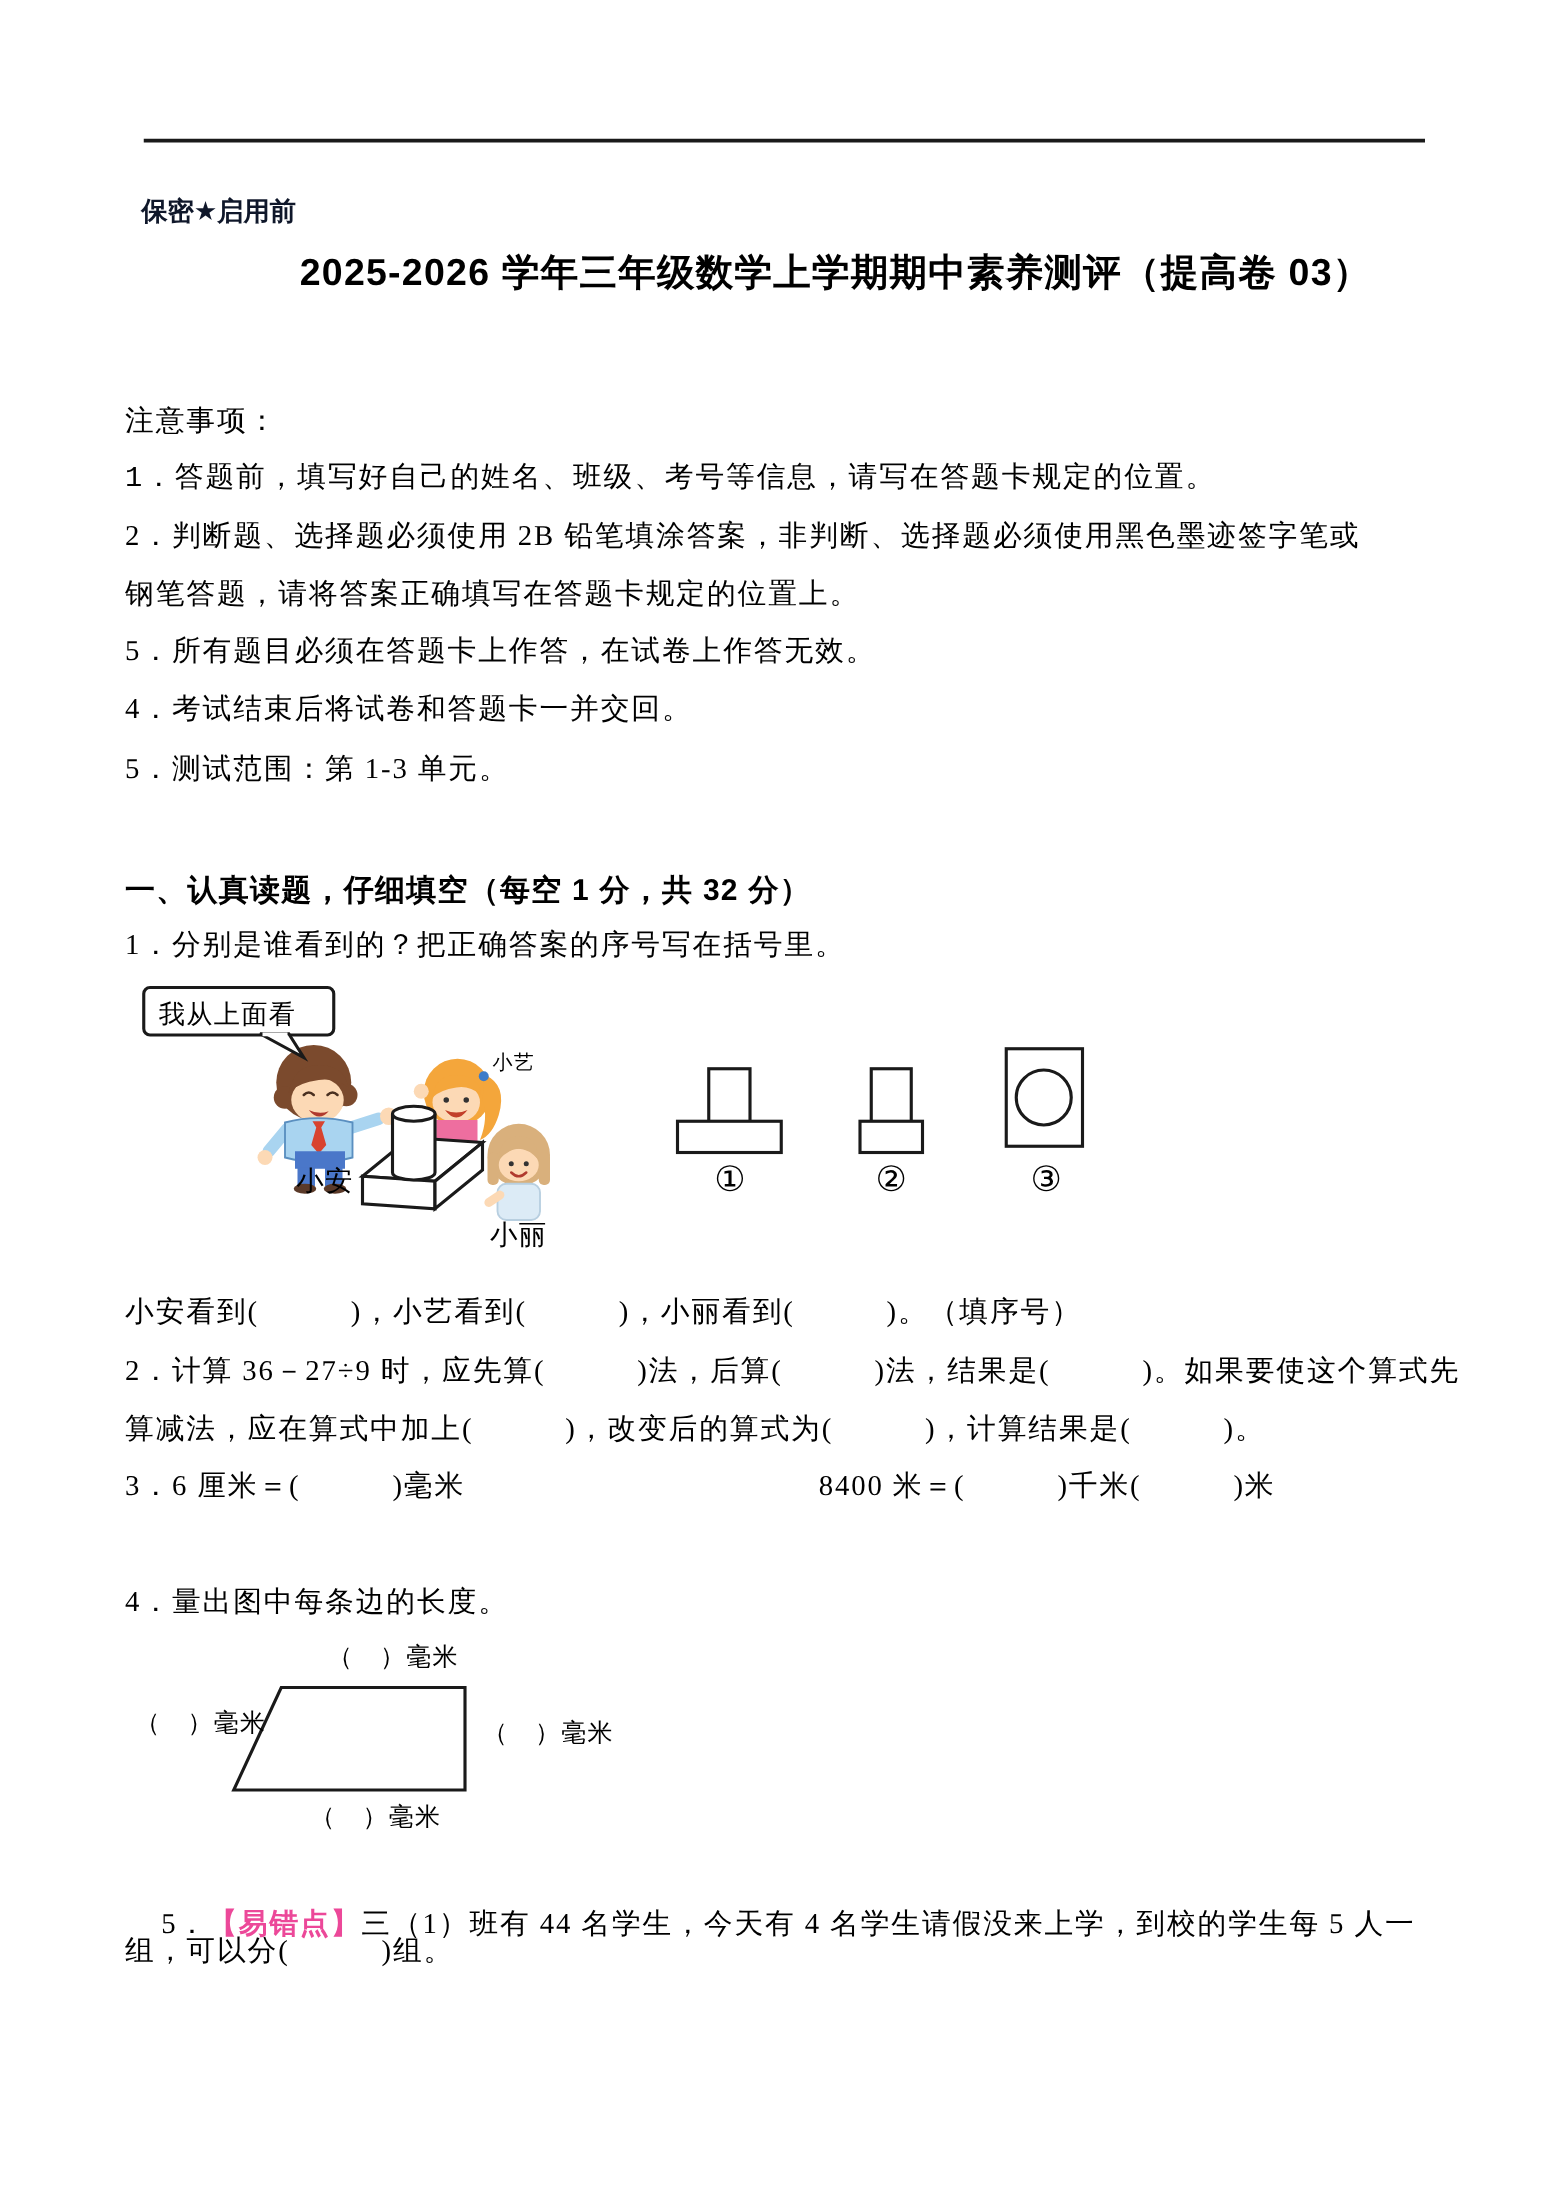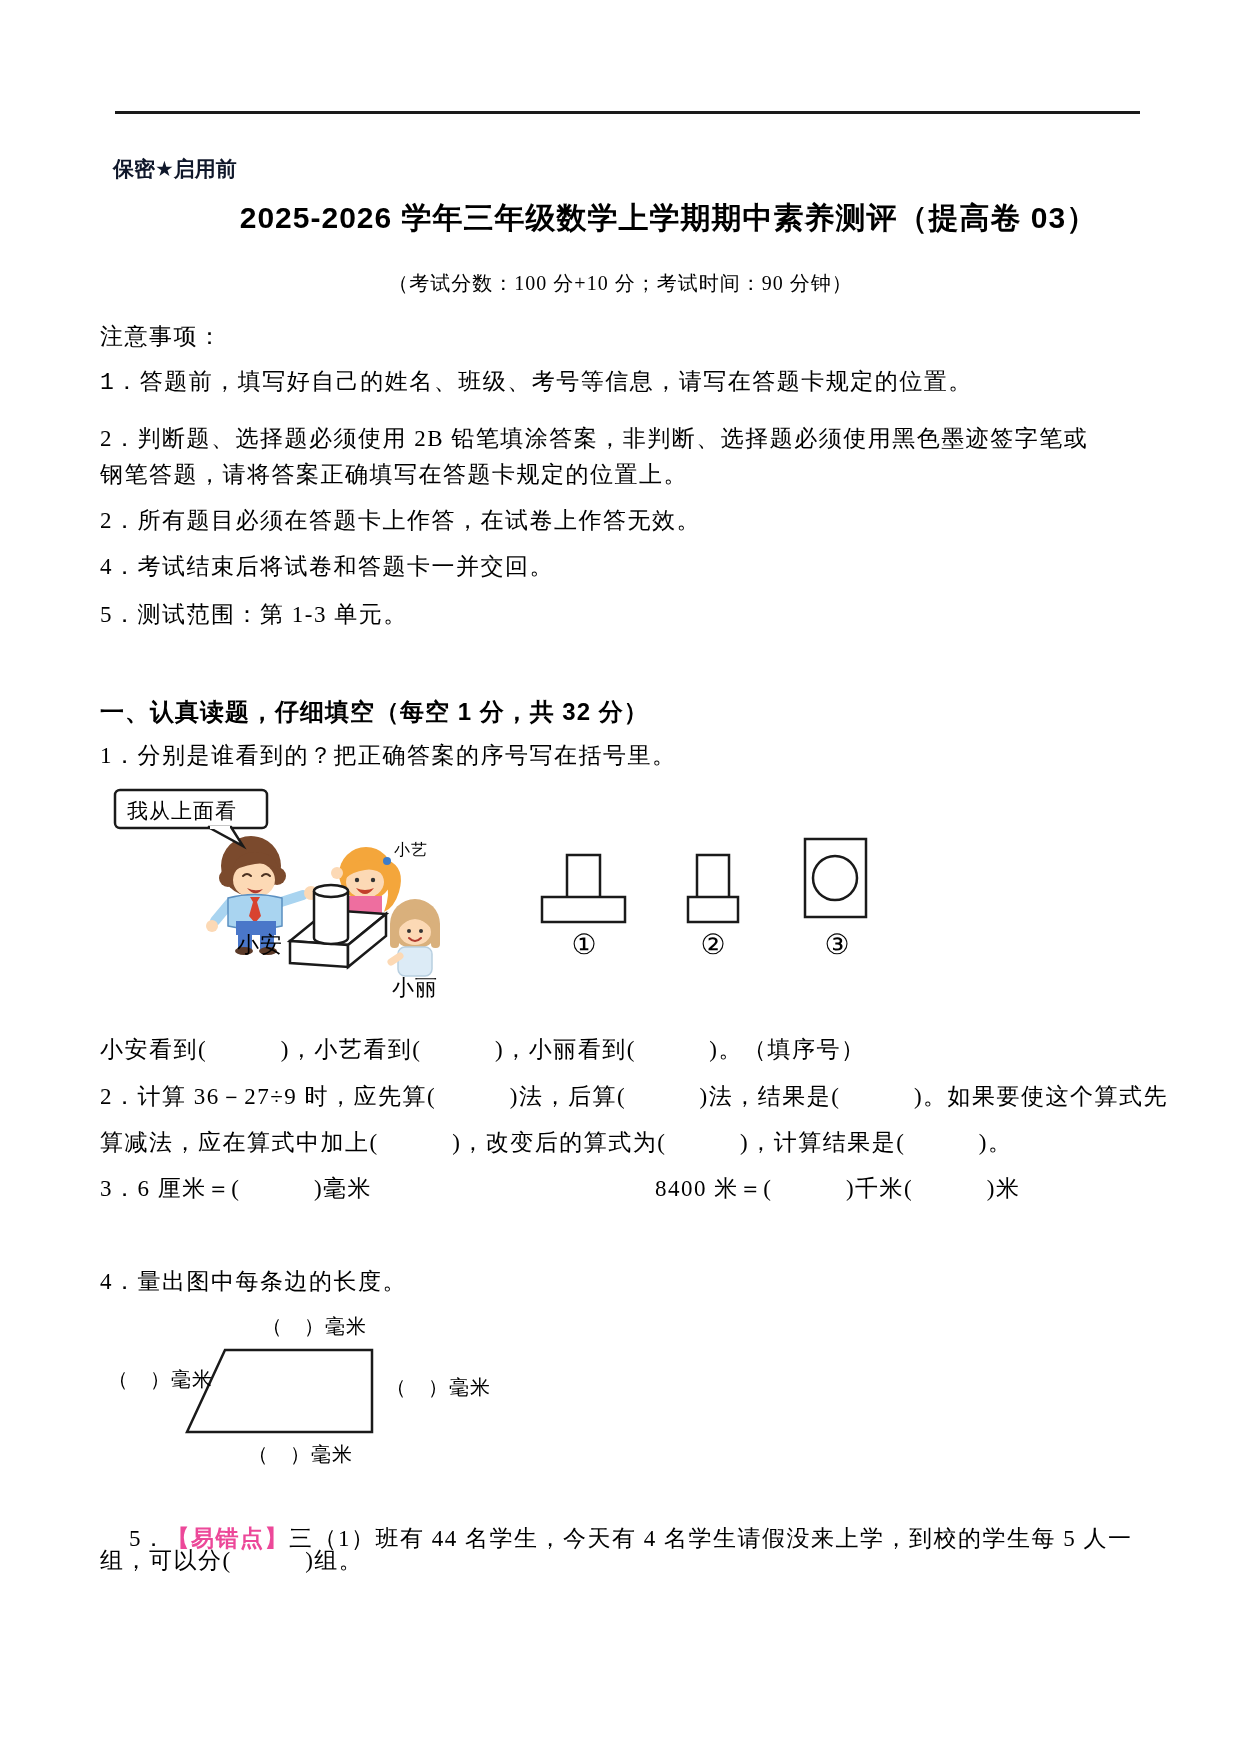--- a/index.html
+++ b/index.html
@@ -22,27 +22,26 @@
 <body>
 
 <div class="page">
 
   <div class="rule" style="left:115px; top:111px; width:1025px; height:3px;"></div>
 
   <div class="abs hei red" style="left:113px; top:155px; font-size:21px;">保密★启用前</div>
 
   <div class="abs hei center" style="top:198px; font-size:30px; letter-spacing:1px;padding-left:48px;">2025-2026 学年三年级数学上学期期中素养测评（提高卷 03）</div>
 
-  <div class="abs center" style="top:270px; font-size:20px; letter-spacing:1px;">（考试分数：100 分+10 分；考试时间：90 分钟）</div>
 
   <div class="abs body-line" style="left:100px; top:323px;">注意事项：</div>
   <div class="abs body-line" style="left:100px; top:369px;font-family:Liberation Mono, monospace;">1．答题前，填写好自己的姓名、班级、考号等信息，请写在答题卡规定的位置。</div>
-  <div class="abs body-line" style="left:100px; top:425px;">2．判断题、选择题必须使用 2B 铅笔填涂答案，非判断、选择题必须使用黑色墨迹签字笔或</div>
+  <div class="abs body-line" style="left:100px; top:415px;">2．判断题、选择题必须使用 2B 铅笔填涂答案，非判断、选择题必须使用黑色墨迹签字笔或</div>
   <div class="abs body-line" style="left:100px; top:461px;">钢笔答题，请将答案正确填写在答题卡规定的位置上。</div>
-  <div class="abs body-line" style="left:100px; top:507px;">2．所有题目必须在答题卡上作答，在试卷上作答无效。</div>
+  <div class="abs body-line" style="left:100px; top:507px;">5．所有题目必须在答题卡上作答，在试卷上作答无效。</div>
   <div class="abs body-line" style="left:100px; top:553px;">4．考试结束后将试卷和答题卡一并交回。</div>
   <div class="abs body-line" style="left:100px; top:601px;">5．测试范围：第 1-3 单元。</div>
 
   <div class="abs hei" style="left:100px; top:696px; font-size:24px; letter-spacing:1px;">一、认真读题，仔细填空（每空 1 分，共 32 分）</div>
 
   <div class="abs body-line" style="left:100px; top:742px;">1．分别是谁看到的？把正确答案的序号写在括号里。</div>
 
   <svg class="abs" style="left:0; top:700px;" width="1000" height="310" viewBox="0 700 1000 310">
 
     <g>

